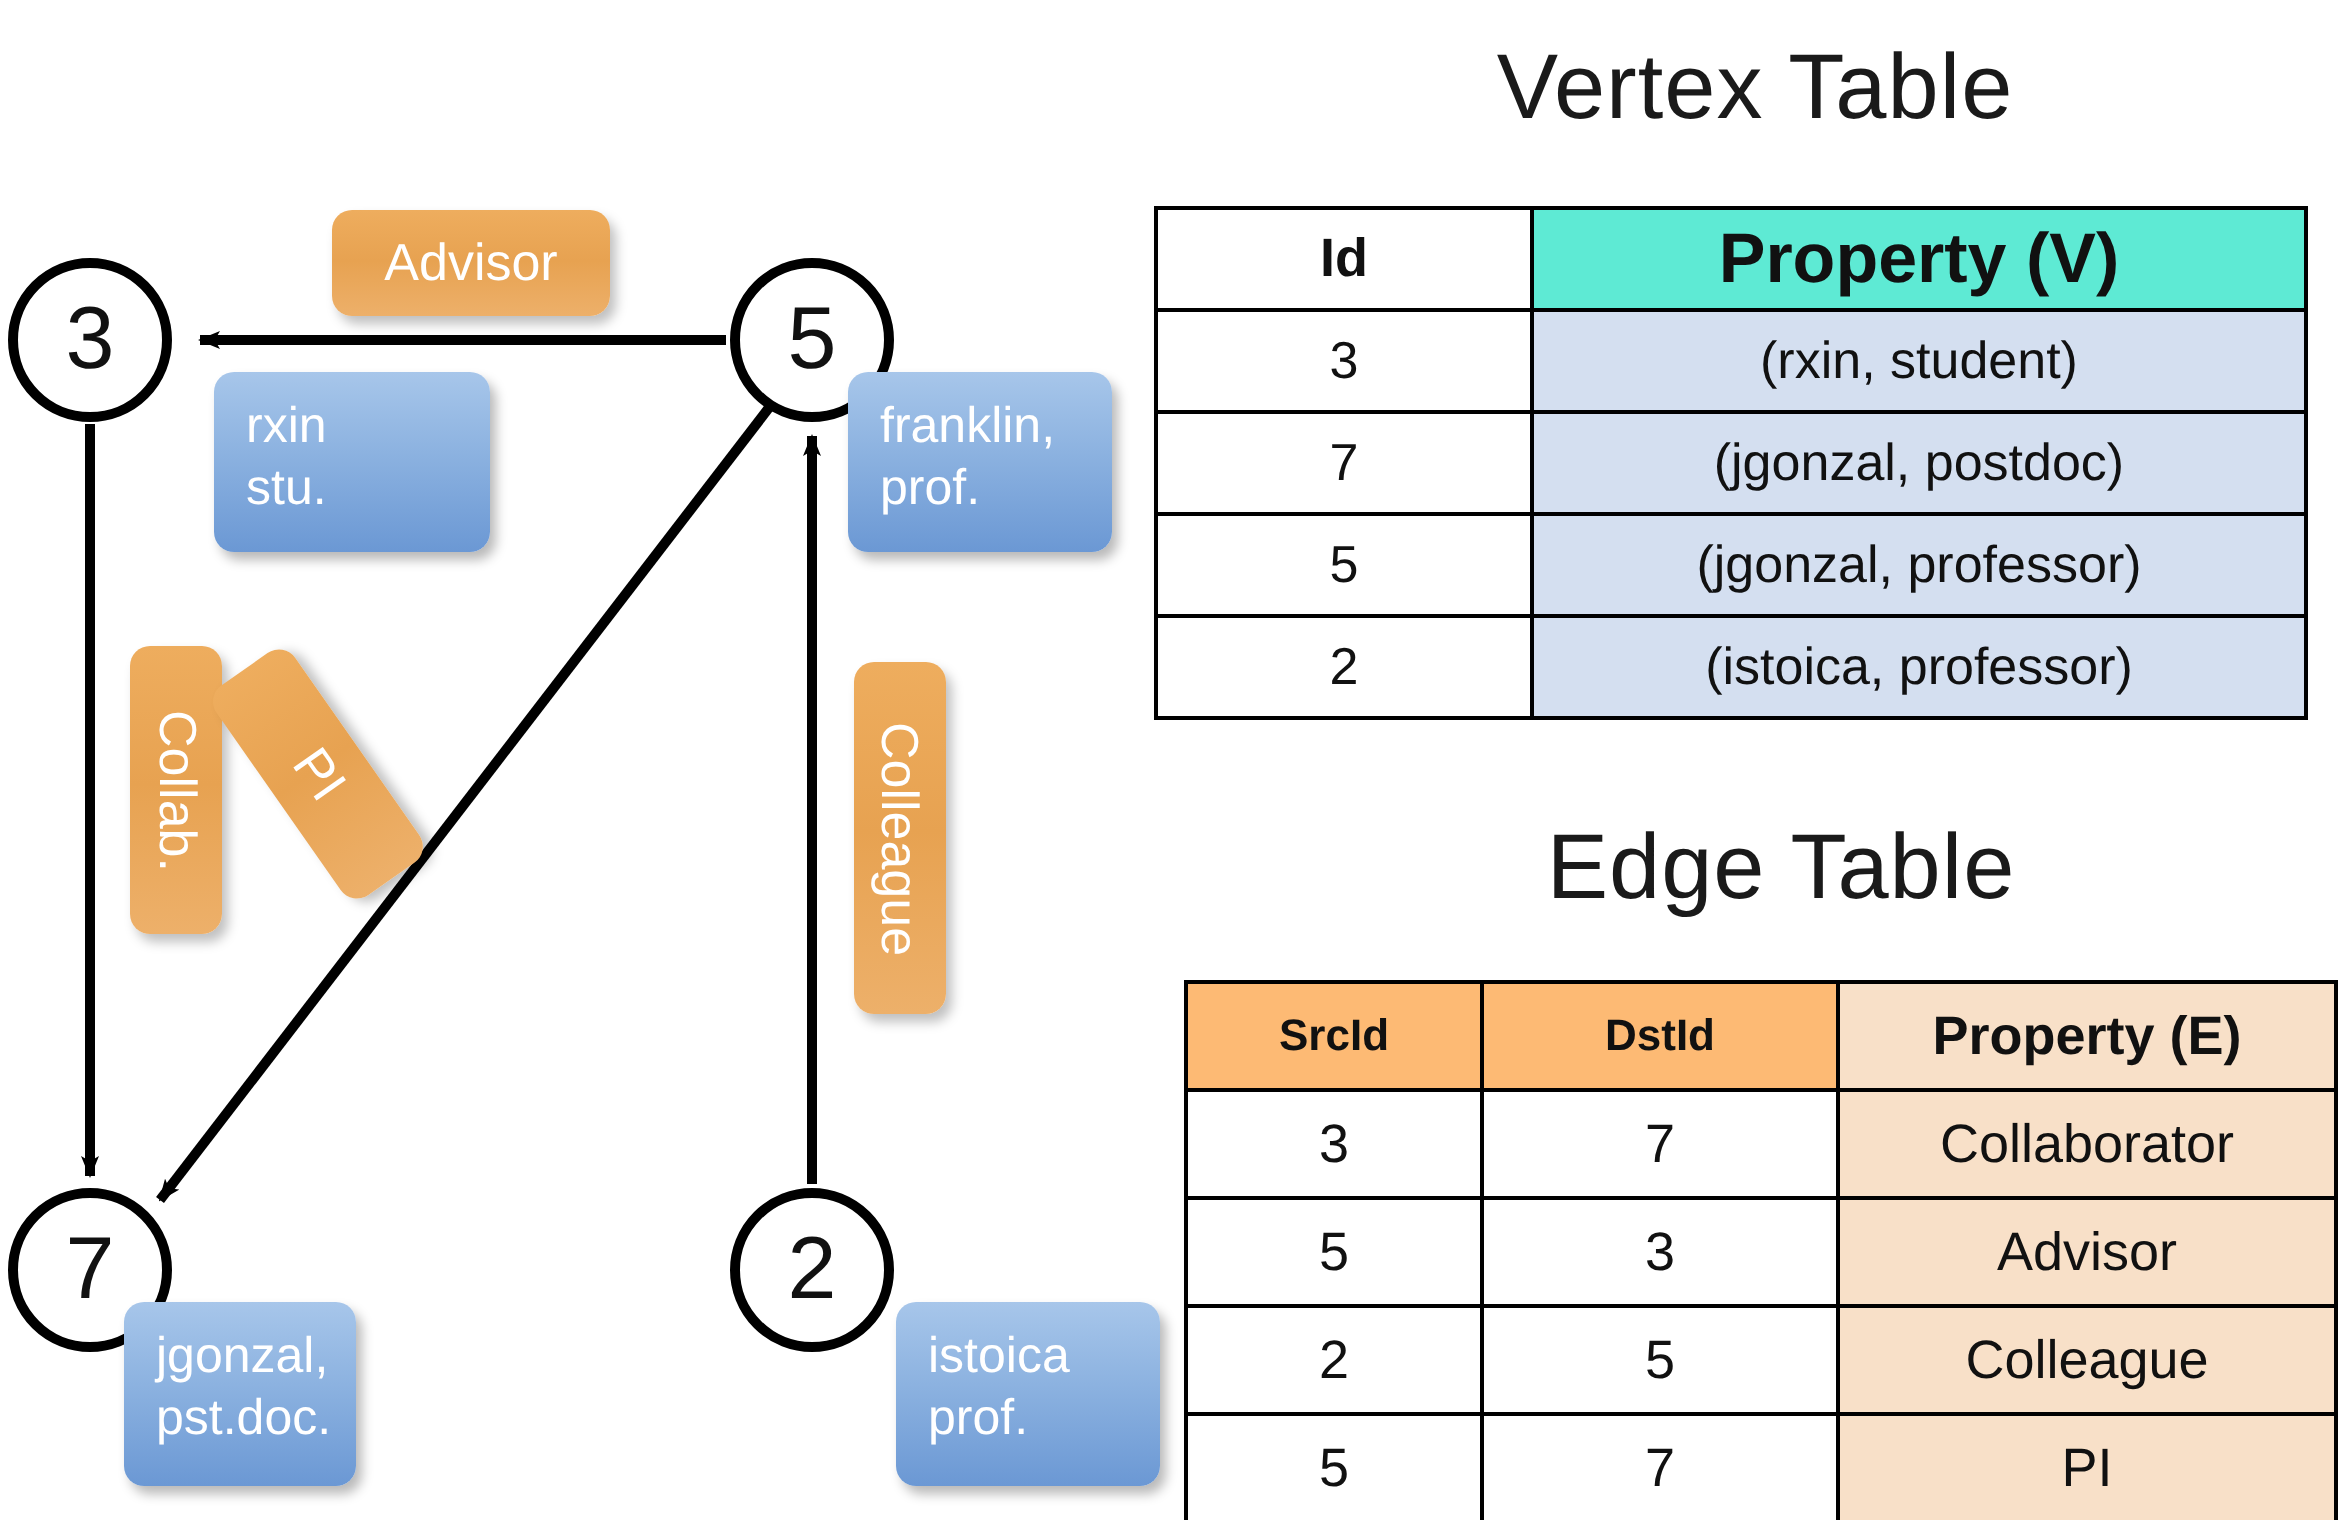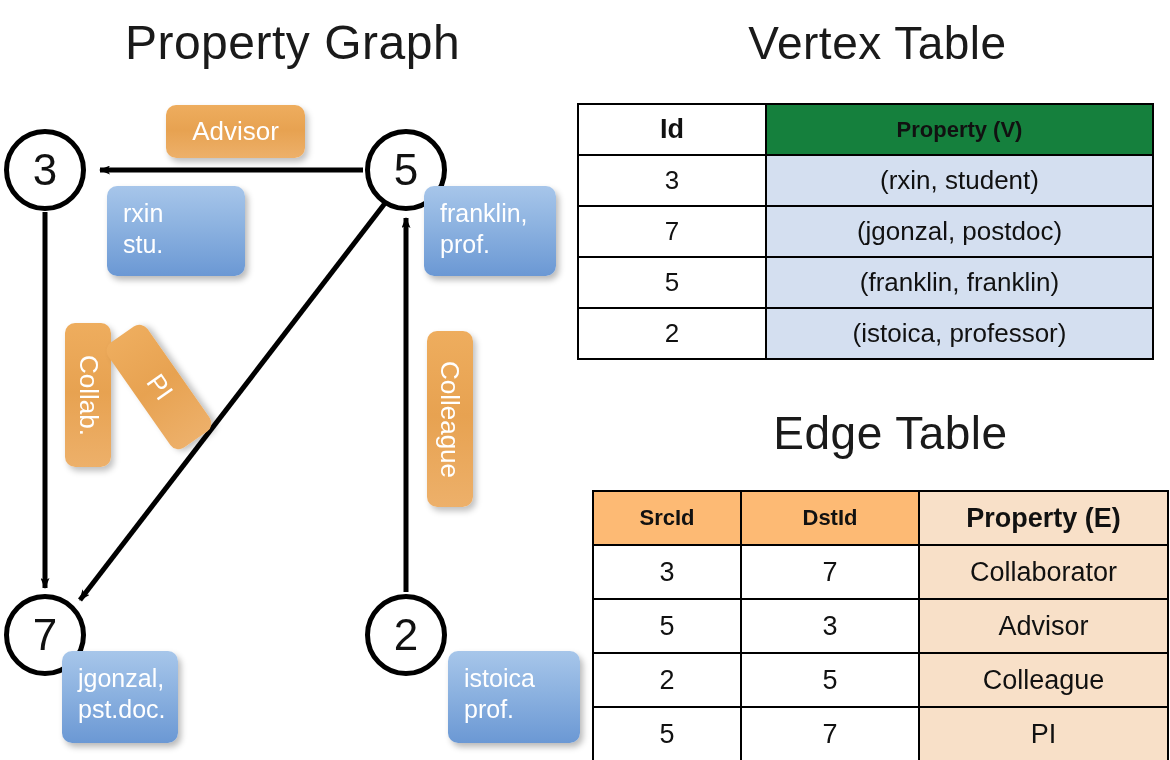--- a/index.html
+++ b/index.html
@@ -151,21 +151,21 @@
   
   #vertex-table {
     left: 564px; top: 103px;
     width: 575px;
     margin-left: 13px;
   }
   #vertex-table col.c-id   { width: 188px; }
   #vertex-table col.c-prop { width: 387px; }
   #vertex-table th, #vertex-table td { height: 49px; font-size: 26px; }
   #vertex-table th.h-id   { font-size: 27px; background: #ffffff; }
-  #vertex-table th.h-prop { font-size: 22px; background: #15803d; }
+  #vertex-table th.h-prop { font-size: 35px; background: #5eead4; }
   #vertex-table td.v-id   { background: #ffffff; }
   #vertex-table td.v-prop { background: #d4dff0; }
 
   
   #edge-table {
     left: 592px; top: 490px;
     width: 575px;
   }
   #edge-table col.c-src  { width: 148px; }
   #edge-table col.c-dst  { width: 178px; }
@@ -174,21 +174,20 @@
   #edge-table th.h-src, #edge-table th.h-dst { background: #fdba74; font-size: 22px; }
   #edge-table th.h-prop { background: #f8e0c8; font-size: 27px; }
   #edge-table td.e-id   { background: #ffffff; }
   #edge-table td.e-prop { background: #f8e0c8; font-weight: 300; }
 </style>
 </head>
 <body>
 
 <div id="graph-panel">
 
-  <div class="title" id="title-property-graph">Property Graph</div>
 
   <svg id="graph-edges" viewBox="0 0 585 760">
     <defs>
       <marker id="arrowhead" markerWidth="11" markerHeight="9" refX="10" refY="4.5" orient="auto" markerUnits="userSpaceOnUse">
         <path d="M0,0 L11,4.5 L0,9 L2.6,4.5 Z" fill="#000000"></path>
       </marker>
     </defs>
 
     <g>
       <line x1="363" y1="170" x2="100" y2="170" stroke="#000000" stroke-width="5" marker-end="url(#arrowhead)"></line>
@@ -268,21 +267,21 @@
     <tr>
       <td class="v-id">3</td>
       <td class="v-prop">(rxin, student)</td>
     </tr>
     <tr>
       <td class="v-id">7</td>
       <td class="v-prop">(jgonzal, postdoc)</td>
     </tr>
     <tr>
       <td class="v-id">5</td>
-      <td class="v-prop">(franklin, franklin)</td>
+      <td class="v-prop">(jgonzal, professor)</td>
     </tr>
     <tr>
       <td class="v-id">2</td>
       <td class="v-prop">(istoica, professor)</td>
     </tr>
   </tbody>
 </table>
 
 <div class="title" id="title-edge-table">Edge Table</div>
 

